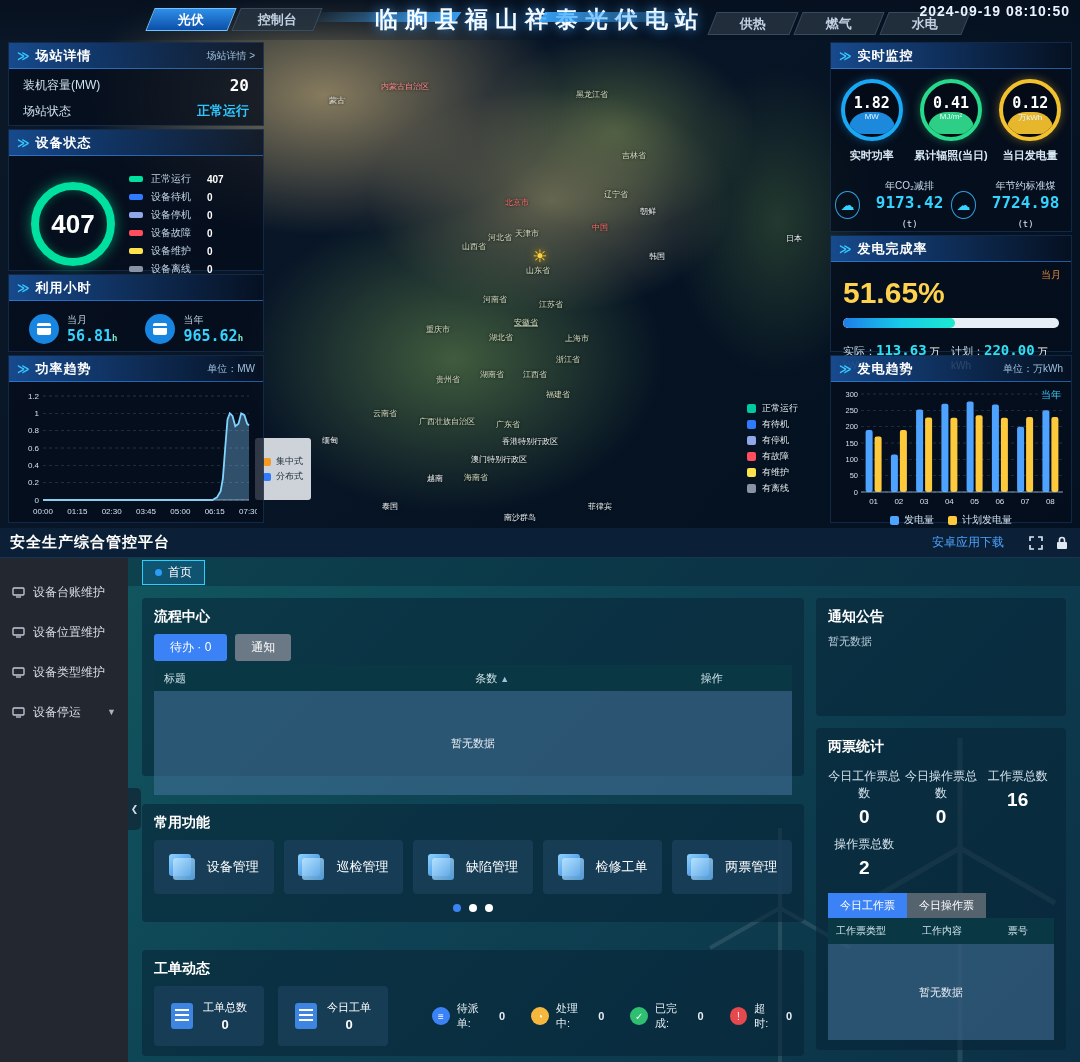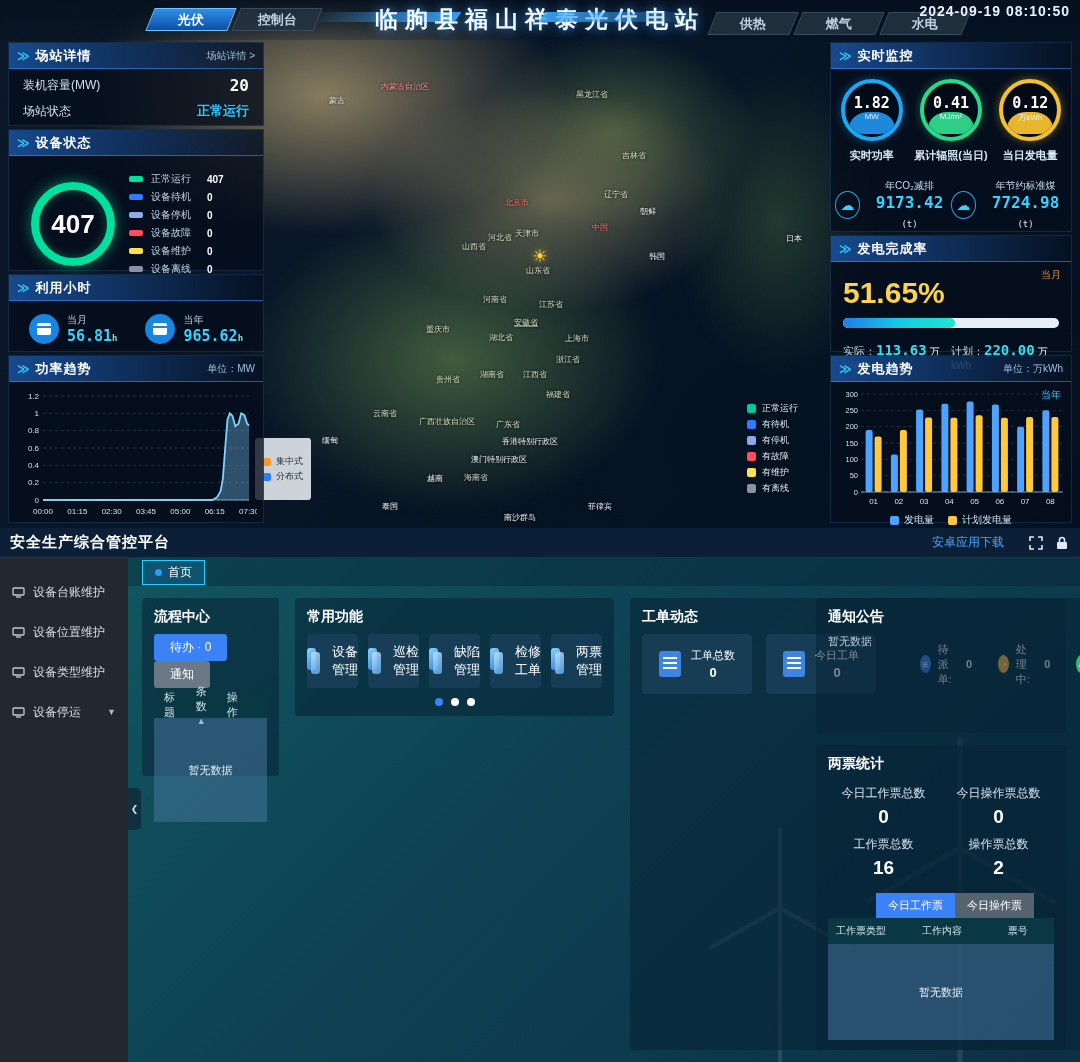--- a/index.html
+++ b/index.html
@@ -124,21 +124,21 @@
   .sb-item { display:flex; align-items:center; padding:0 12px; height:40px; color:#d8dfe8; font-size:12px; cursor:pointer; }
   .sb-item svg { margin-right:8px; flex:none; }
   .sb-chev { margin-left:auto; font-size:9px; color:#aab4c0; }
   .pf-main { flex:1; position:relative; background:linear-gradient(135deg,#11565f 0%, #0e4354 40%, #0c3046 100%); overflow:hidden; }
   .turbines { position:absolute; right:0; top:120px; opacity:.10; pointer-events:none; }
   .tabstrip { position:relative; height:28px; display:flex; align-items:center; padding-left:14px; background:rgba(6,30,46,.35); z-index:5; }
   .tab-home { display:flex; align-items:center; gap:6px; padding:3px 12px; font-size:12px; color:#fff;
     border:1px solid #2ad0ff; background:rgba(20,120,180,.35); cursor:pointer; }
   .tab-dot { width:7px; height:7px; border-radius:50%; background:#2a9df4; }
   .pf-content { position:absolute; top:28px; bottom:0; left:0; right:0; display:flex; gap:12px; padding:12px 14px; z-index:4; }
-  .col-left { flex:1; display:flex; flex-direction:row; gap:16px; min-width:0; }
+  .col-left { flex:1; display:flex; flex-direction:column; gap:28px; min-width:0; }
   .col-right { width:250px; display:flex; flex-direction:column; gap:12px; }
   .card { background:rgba(8,34,52,.55); border-radius:4px; padding:10px 12px; }
   .card-title { color:#fff; font-size:14px; font-weight:bold; margin-bottom:8px; }
   .btn { display:inline-block; font-size:12px; color:#fff; padding:5px 16px; border-radius:3px; margin-right:8px; cursor:pointer; }
   .btn.primary { background:#3b82f6; }
   .btn.gray { background:#6b7886; }
   .tbl-head { display:flex; background:#093744; height:26px; align-items:center; margin-top:4px; }
   .tbl-head div { color:#d0e4ea; font-size:11px; padding:0 10px; }
   .tbl-empty { background:rgba(70,115,155,.55); height:104px; display:flex; align-items:center; justify-content:center; color:#e6eef4; font-size:11px; }
   .sort-ic { font-size:9px; color:#9fc0da; }
@@ -158,26 +158,26 @@
   .doc-ic { width:22px; height:26px; background:#3d85e0; border-radius:3px; position:relative; }
   .doc-ic::before { content:""; position:absolute; left:4px; right:4px; top:6px; height:2px; background:#fff; box-shadow:0 5px 0 #fff, 0 10px 0 #fff; }
   .wo-lb { color:#fff; font-size:11px; text-align:center; }
   .wo-lb b { display:block; font-size:13px; margin-top:2px; }
   .statuses { display:flex; gap:26px; margin-left:30px; }
   .st-item { display:flex; align-items:center; gap:7px; font-size:11px; color:#e6eef4; }
   .st-dot { width:18px; height:18px; border-radius:50%; color:#fff; font-size:10px; display:flex; align-items:center; justify-content:center; }
   .st-val { font-weight:bold; }
 
   .notice-empty { color:#b9cbd8; font-size:11px; }
-  .stats-grid { display:grid; grid-template-columns:1fr 1fr; gap:8px 4px; text-align:center; margin-top:4px; }
+  .stats-grid { display:grid; grid-template-columns:1fr 1fr 1fr; gap:8px 4px; text-align:center; margin-top:4px; }
   .stat-lb { color:#d4e2ec; font-size:12px; }
   .stat-vl { color:#fff; font-size:19px; font-weight:bold; margin-top:4px; }
   .tk-tabs { display:flex; margin-top:14px; }
   .tk-tab { font-size:11px; color:#fff; padding:5px 12px; cursor:pointer; background:#55636f; }
-  .tk-tab.active { background:#3b82f6;margin-left:48px; }
+  .tk-tab.active { background:#3b82f6; }
   .tk-head { display:flex; background:#093744; height:26px; align-items:center; }
   .tk-head div { color:#d0e4ea; font-size:10px; padding:0 8px; }
   .tk-empty { background:rgba(70,115,155,.55); flex:1; display:flex; align-items:center; justify-content:center; color:#e6eef4; font-size:11px; min-height:96px; }
 
   .collapse-handle { position:absolute; left:128px; top:260px; width:13px; height:42px; background:#10303f; border-radius:0 5px 5px 0;
     display:flex; align-items:center; justify-content:center; color:#cfe0ea; font-size:9px; cursor:pointer; z-index:9; }
 </style>
 </head>
 <body>
 
@@ -592,21 +592,21 @@
         </div>
       </div>
       <div class="pf-content">
         <div class="col-left">
           <div class="card" style="height:178px;">
             <div class="card-title">流程中心</div>
             <div id="pc-buttons"><span class="btn primary">待办 · 0</span><span class="btn gray">通知</span></div>
             <div class="tbl-head" id="pc-headers">
                 <div style="flex: 0 0 28%;">标题</div>
                 <div style="flex: 1 1 0%; text-align: center;">条数 <span class="sort-ic">▲</span></div>
-                <div style="flex: 0 0 22%; text-align: left; padding-right: 30px;">操作</div>
+                <div style="flex: 0 0 22%; text-align: center; padding-right: 30px;">操作</div>
               </div>
             <div class="tbl-empty">暂无数据</div>
           </div>
           <div class="card" style="height:118px;">
             <div class="card-title">常用功能</div>
             <div class="tiles" id="qf-tiles">
                 <div class="tile">
                   <span class="tile-ic"></span>
                   <span class="tile-lb">设备管理</span>
                 </div>

